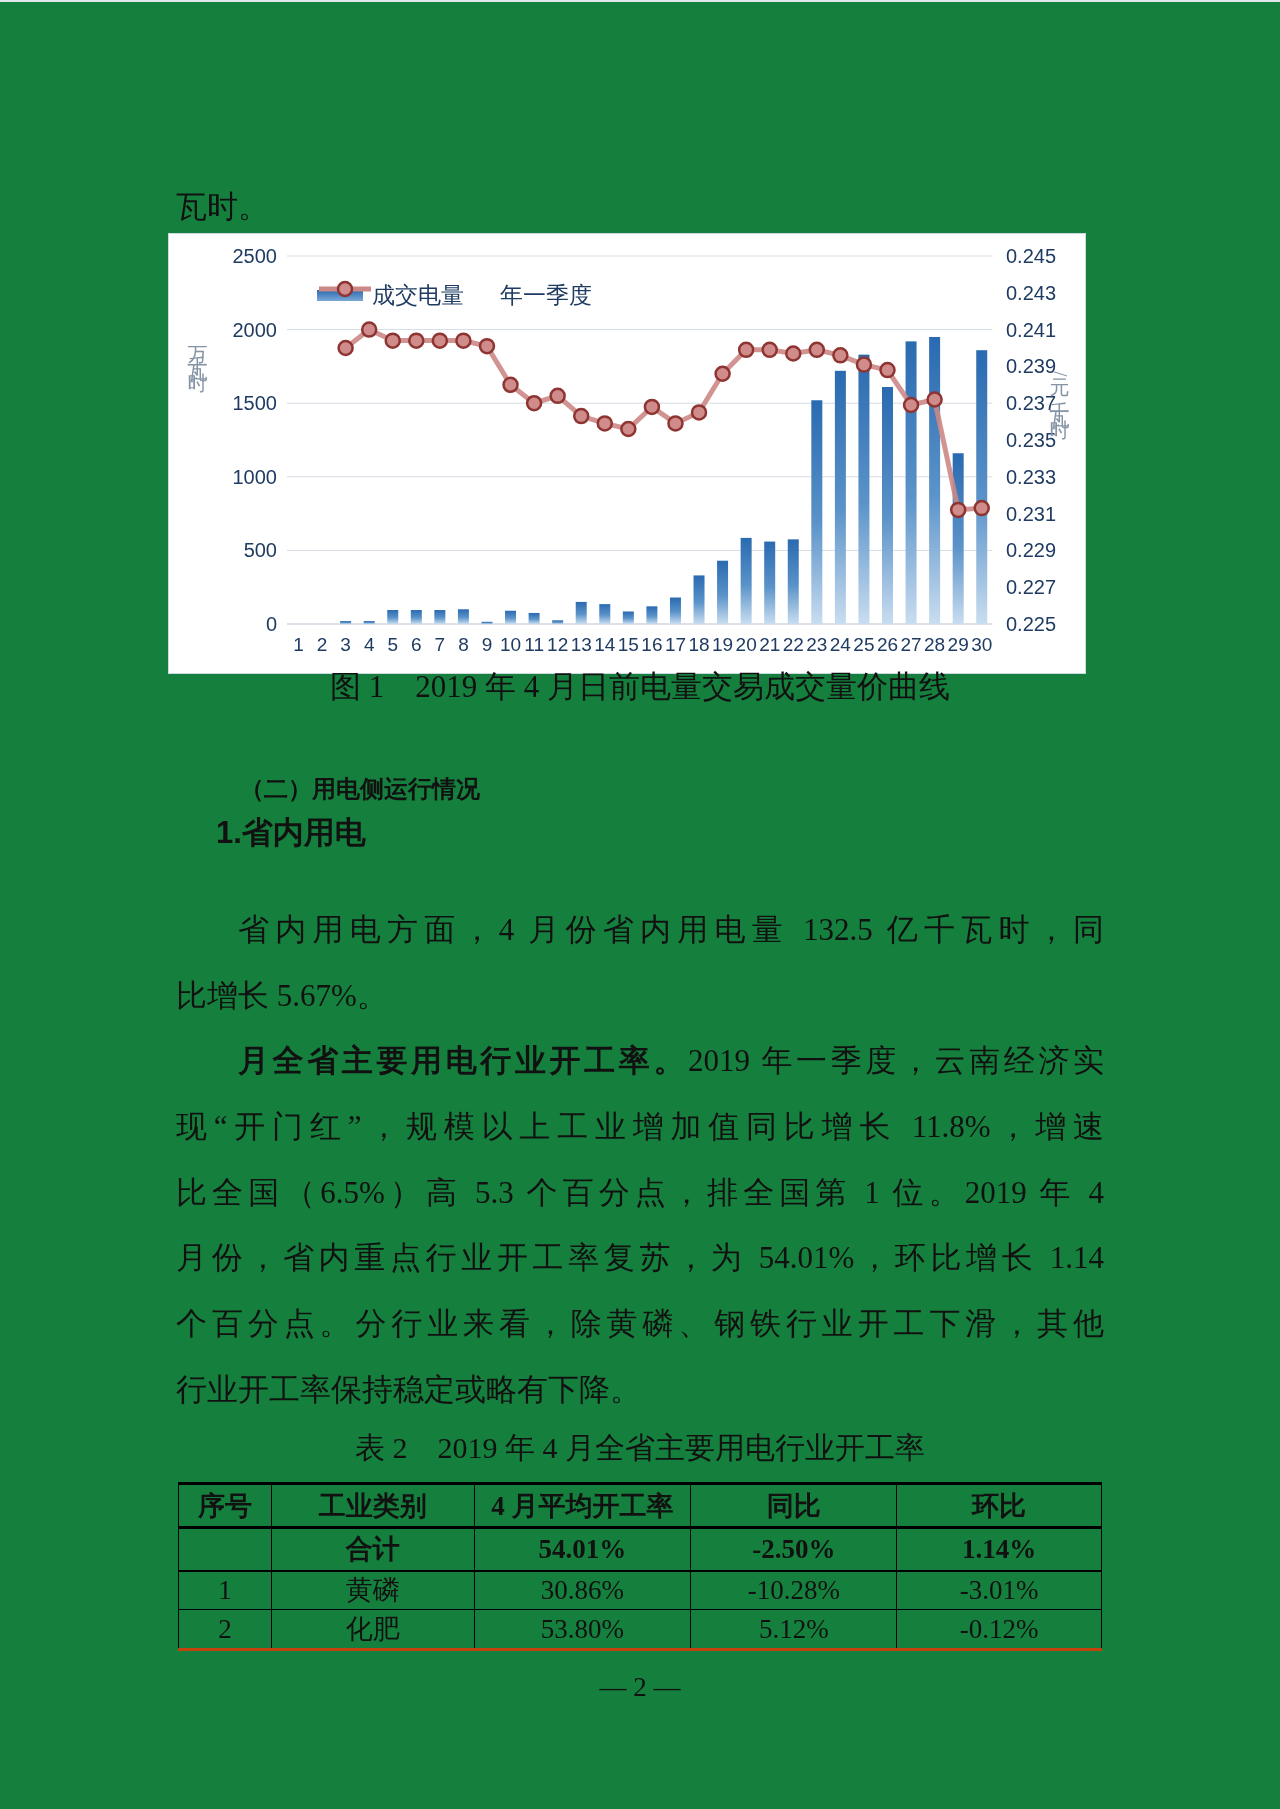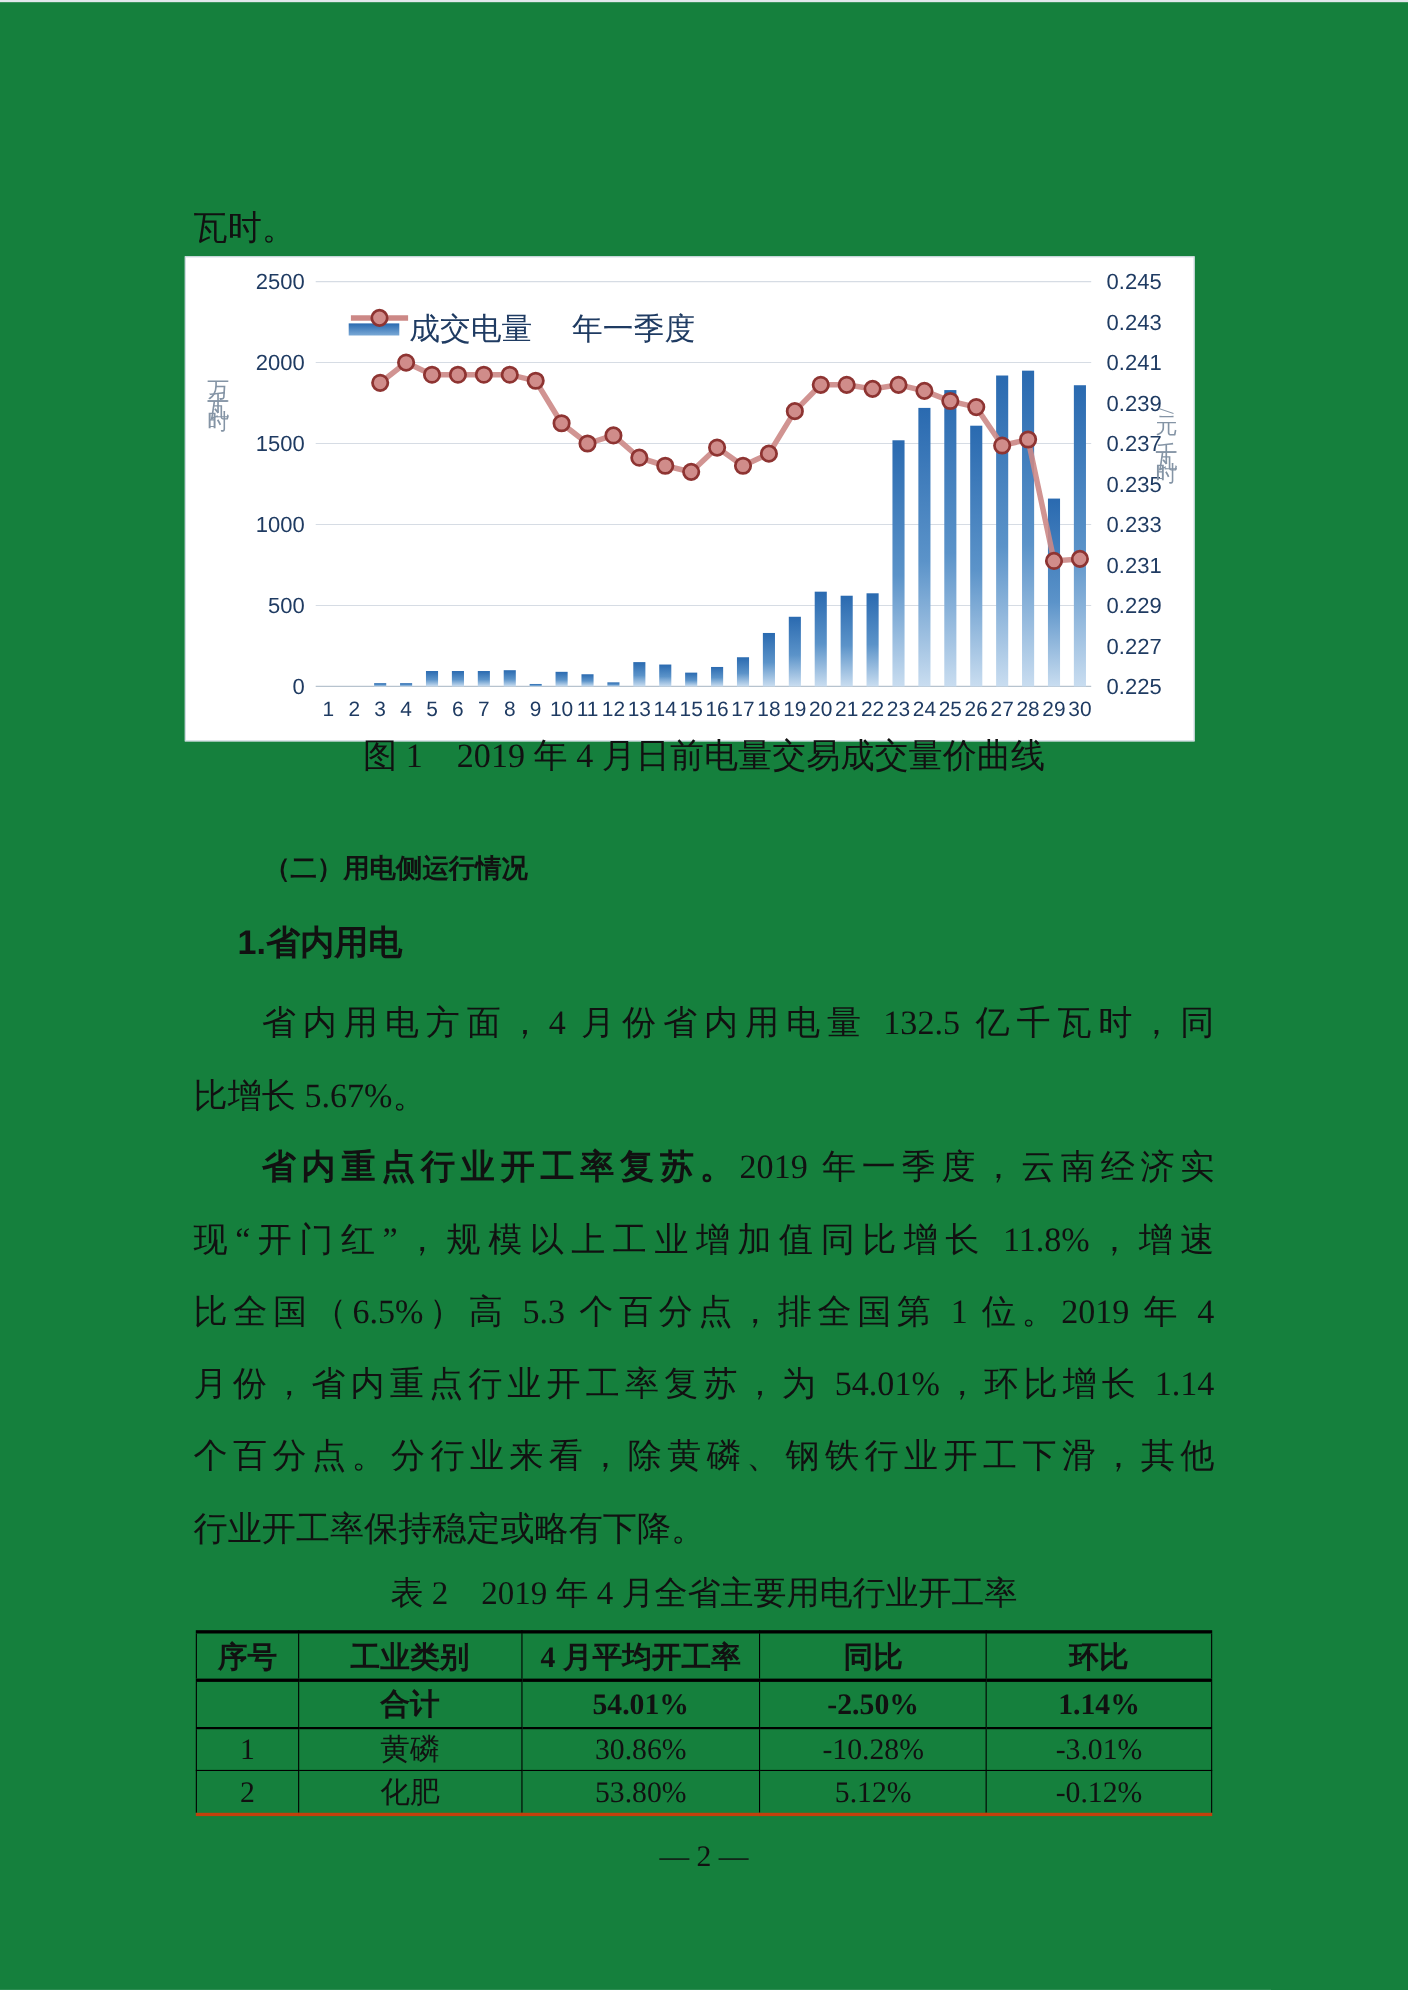--- a/index.html
+++ b/index.html
@@ -15,40 +15,40 @@
 
   
   .chart-box {
     position:absolute; left:168px; top:233px; width:918px; height:441px;
     border:1px solid #ccd8e2; background:#fff;
   }
   .chart-box svg { position:absolute; left:0; top:0; }
   .chart-box svg text { font-family:"Liberation Sans","DejaVu Sans",sans-serif; }
   .legend {
     position:absolute; left:148px; top:46px; display:flex; align-items:center; gap:14px;
-    font-family:"Liberation Serif","DejaVu Serif",serif; font-size:28px; color:#1f3b62;
+    font-family:"Liberation Serif","DejaVu Serif",serif; font-size:23px; color:#1f3b62;
   }
   .legend .item { display:flex; align-items:center; gap:9px; }
   .legend .bar-swatch { width:46px; height:11px; background:linear-gradient(180deg,#2a6ab0,#7aa9d6); }
   .legend .item + .item { margin-left:22px; }
   .axis-title {
     position:absolute; writing-mode:vertical-rl; color:#8494a5; font-size:20px;
     letter-spacing:9px; font-family:"Liberation Serif","DejaVu Serif",serif;
   }
   .axis-title.left { left:16px; top:96px; }
   .axis-title.right { left:878px; top:128px; }
 
   
   .caption { position:absolute; left:0; width:1280px; text-align:center; font-size:31px; }
   .h2 {
     position:absolute; left:240px; top:773px; font-size:24px; font-weight:bold;
     font-family:"Liberation Sans","DejaVu Sans",sans-serif;
   }
   .h3 {
-    position:absolute; left:216px; top:836px; font-size:31px; font-weight:bold;
+    position:absolute; left:216px; top:812px; font-size:31px; font-weight:bold;
     font-family:"Liberation Sans","DejaVu Sans",sans-serif;
   }
   .bodytext { position:absolute; left:176px; top:897px; width:928px; font-size:31px; }
   .bodytext .line { line-height:65.7px; height:65.7px; white-space:nowrap; }
   .bodytext .jl { white-space:normal; text-align:justify; text-align-last:justify; }
   .bodytext .ind { padding-left:62px; }
   .bodytext .b { font-weight:bold; }
 
   
   .tbl {
@@ -210,21 +210,21 @@
   </div>
 
   <div class="caption" style="top:666px">图 1　2019 年 4 月日前电量交易成交量价曲线</div>
 
   <div class="h2">（二）用电侧运行情况</div>
   <div class="h3">1.省内用电</div>
 
   <div class="bodytext">
     <div class="line jl ind">省内用电方面，4 月份省内用电量 132.5 亿千瓦时，同</div>
     <div class="line">比增长 5.67%。</div>
-    <div class="line jl ind"><span class="b">省内重点行业开工率复苏。</span><span>2019 年一季度，云南经济实</span></div>
+    <div class="line jl ind"><span class="b">月全省主要用电行业开工率。</span><span>2019 年一季度，云南经济实</span></div>
     <div class="line jl">现“开门红”，规模以上工业增加值同比增长 11.8%，增速</div>
     <div class="line jl">比全国（6.5%）高 5.3 个百分点，排全国第 1 位。2019 年 4</div>
     <div class="line jl">月份，省内重点行业开工率复苏，为 54.01%，环比增长 1.14</div>
     <div class="line jl">个百分点。分行业来看，除黄磷、钢铁行业开工下滑，其他</div>
     <div class="line">行业开工率保持稳定或略有下降。</div>
   </div>
 
   <div class="caption" style="top:1428px; font-size:30px">表 2　2019 年 4 月全省主要用电行业开工率</div>
 
   <table class="tbl">

